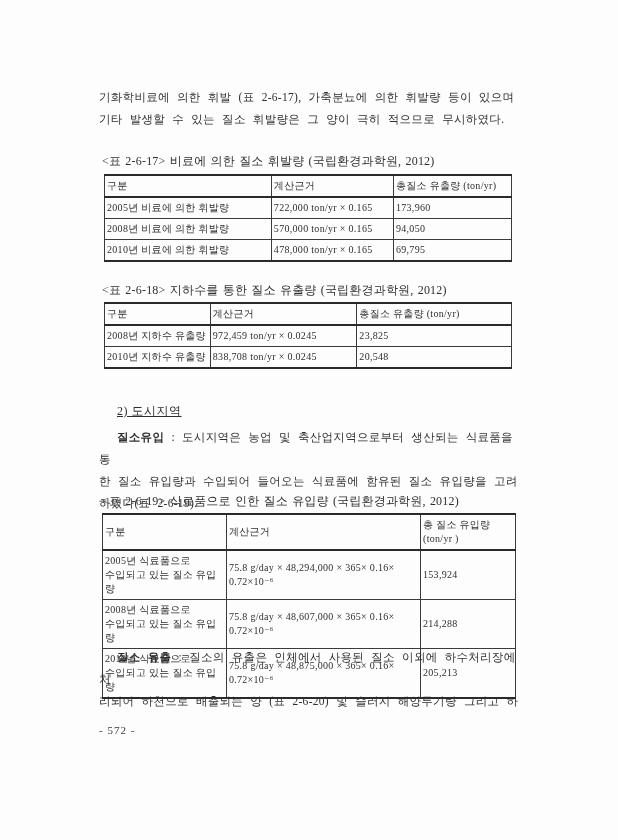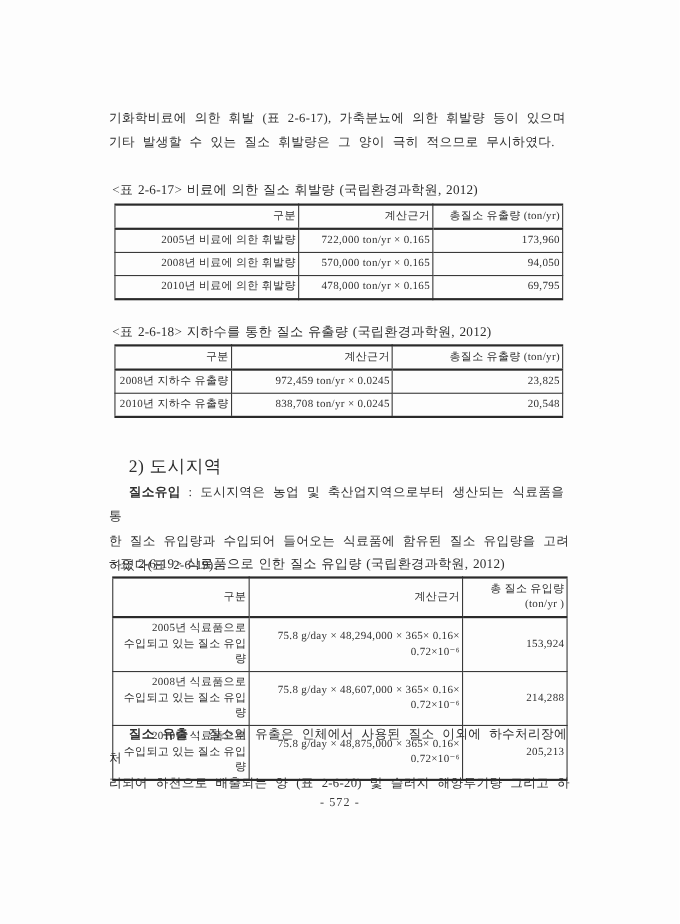--- a/index.html
+++ b/index.html
@@ -4,61 +4,61 @@
 <style>
   html,body{margin:0;padding:0;background:#ffffff;}
   .page{
     position:relative;
     width:618px;height:840px;
     background:#fdfdfd;
     font-family:"Liberation Serif","DejaVu Serif",serif;
     color:#2e2e2e;
     overflow:hidden;
   }
-  .content-block{position:absolute;left:99px;width:420px;margin-top:11px;}
+  .content-block{position:absolute;left:99px;width:420px;}
   .para{
     font-size:11.5px;line-height:22px;
     white-space:pre-line;
     word-spacing:4px;
     letter-spacing:0.3px;
     margin:0;
   }
   .indent{text-indent:18px;}
   .lead-bold{font-weight:bold;}
   .caption{
     font-size:12px;letter-spacing:0.2px;word-spacing:1px;
     margin:0 0 0 3px;
   }
   .section-heading{
-    font-size:16px;margin:0 0 0 18px;letter-spacing:0.5px;
+    font-size:12px;margin:0 0 0 18px;letter-spacing:0.5px;text-decoration:underline;
   }
   table{
     border-collapse:collapse;
     table-layout:fixed;
     font-size:10px;
     color:#2e2e2e;
     margin-left:5px;
   }
   .t-std{width:408px;}
   .t-wide{width:414px;margin-left:3px;}
   th,td{
     border:1px solid #3a3a3a;
-    text-align:right;
+    text-align:left;
     vertical-align:middle;
     padding:3px 2px;
     font-weight:normal;
     letter-spacing:0.3px;
     white-space:pre-line;
     line-height:14px;
   }
   table{border-top:2px solid #2a2a2a;border-bottom:2px solid #2a2a2a;}
   thead th{border-bottom:2px solid #2a2a2a;}
   .pageno{
     position:absolute;left:99px;width:420px;top:724px;
-    text-align:center;font-size:11px;letter-spacing:1px;color:#3a3a3a;
+    text-align:left;font-size:11px;letter-spacing:1px;color:#3a3a3a;
   }
   
   .t17 col.c1{width:41%}.t17 col.c2{width:30%}.t17 col.c3{width:29%}
   .t18 col.c1{width:26%}.t18 col.c2{width:36%}.t18 col.c3{width:38%}
   .t19 col.c1{width:30%}.t19 col.c2{width:47%}.t19 col.c3{width:23%}
 </style>
 </head>
 <body>
 
 <div class="page">

